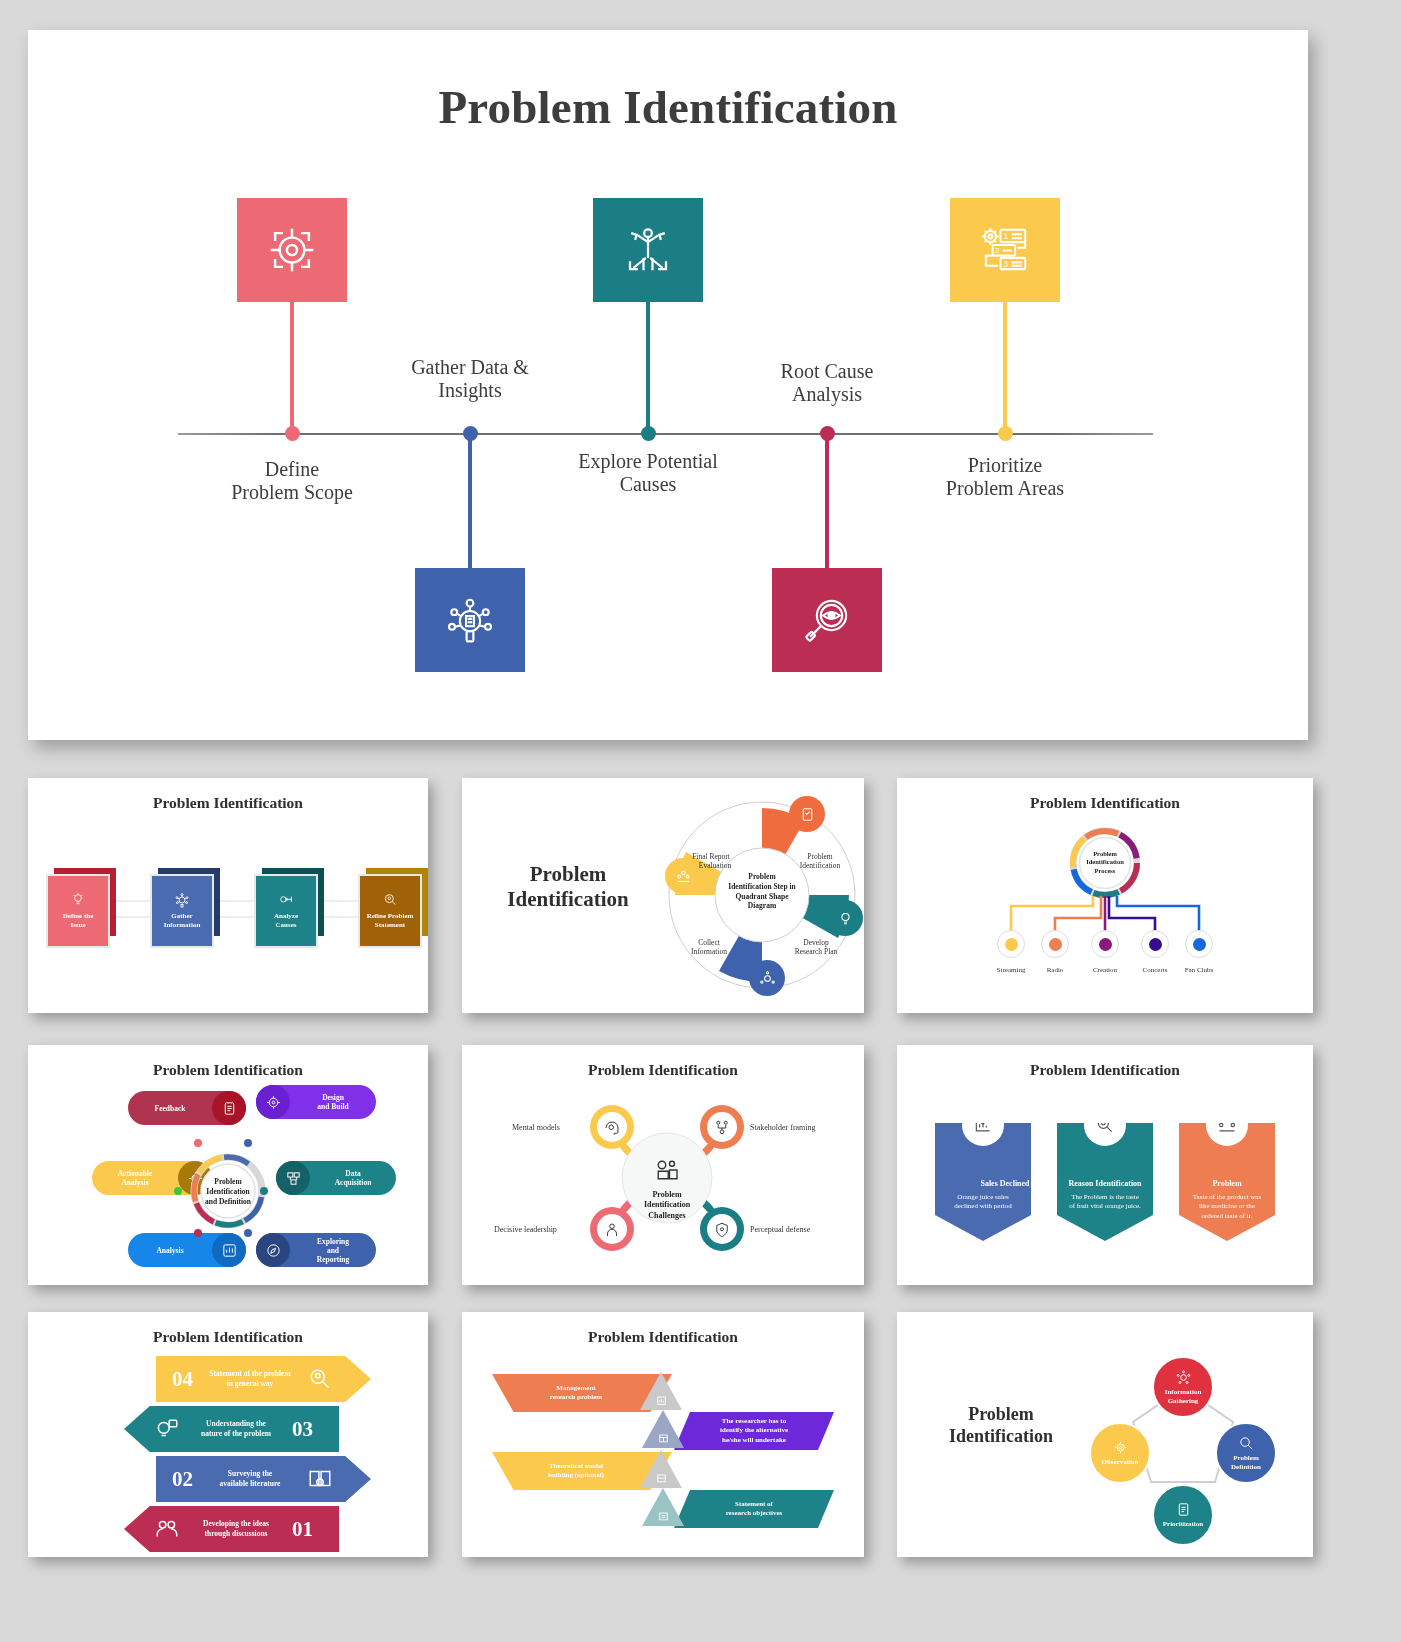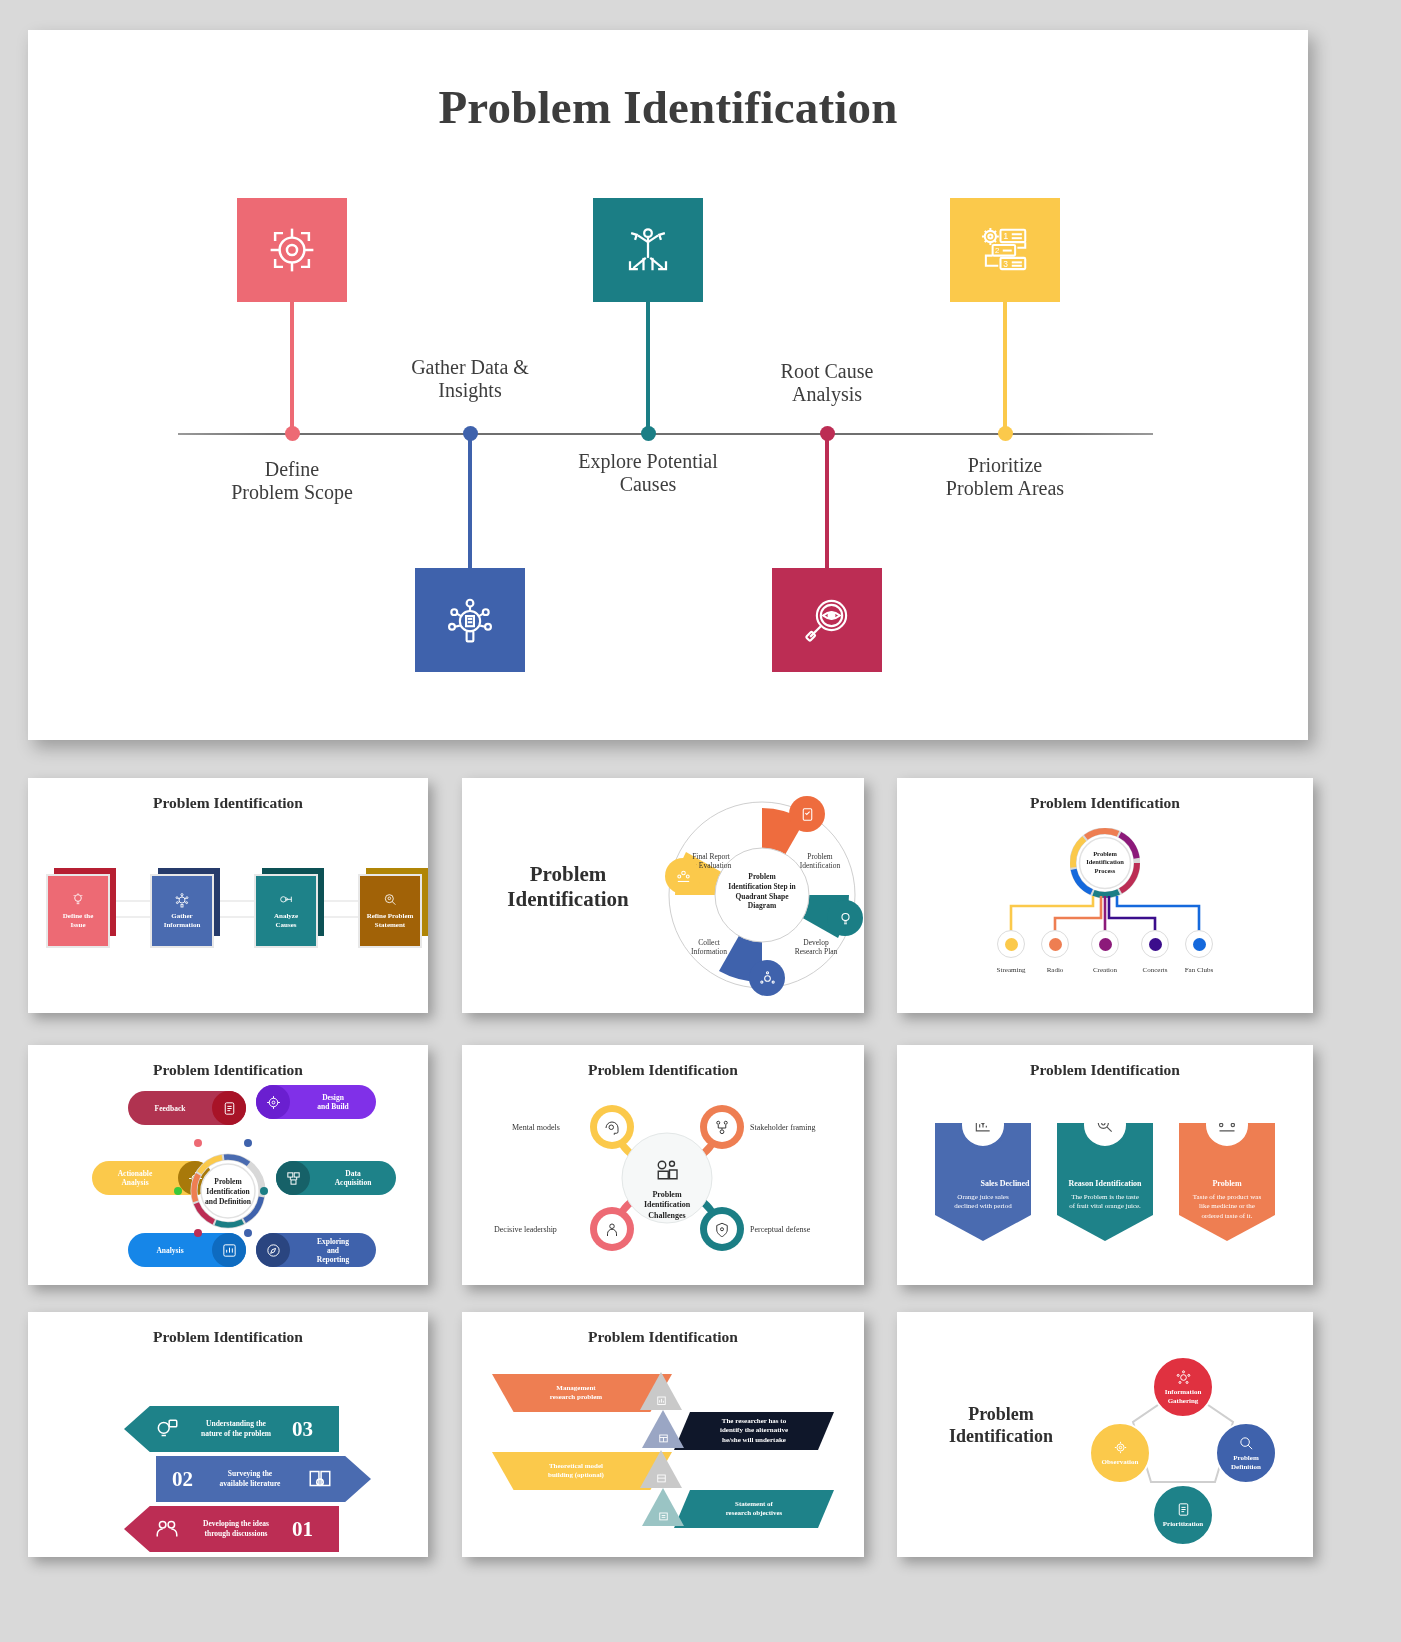--- a/index.html
+++ b/index.html
@@ -674,20 +674,30 @@
         </div>
       <b style="color:#fff;">Problem</b>
       <span style="white-space:pre-line; color:#fff;">Taste of the product was
 like medicine or the
 ordered taste of it.</span>
     </div>
   </div>
 
   <div class="thumb" style="left:28px; top:552px; width:400px; height:245px;">
     <div class="thumb-title">Problem Identification</div>
+    <div class="chev" style="left:128px; top:44px; width:215px; background:#FBC94B; clip-path:polygon(0 0, 88% 0, 100% 50%, 88% 100%, 0 100%, 0 100%); padding-left:16px; gap:12px;">
+      <span class="num">04</span>
+      <span class="tx" style="white-space:pre-line; width:90px;">Statement of the problem
+in general way</span>
+      <svg viewBox="0 0 24 24" fill="none" stroke="#fff" stroke-width="1.4">
+          <circle cx="10" cy="10" r="6"></circle>
+          <path d="M14.5 14.5L20 20"></path>
+          <circle cx="10" cy="9" r="2"></circle>
+        </svg>
+    </div>
     <div class="chev" style="left:96px; top:94px; width:215px; background:#1E8289; clip-path:polygon(12% 0, 100% 0, 100% 100%, 12% 100%, 0 50%); padding-left:30px; gap:10px;">
       <svg viewBox="0 0 24 24" fill="none" stroke="#fff" stroke-width="1.4">
           <circle cx="9" cy="11" r="5"></circle>
           <path d="M7 18h4"></path>
           <rect x="14" y="4" width="7" height="6" rx="1"></rect>
         </svg>
       <span class="tx" style="white-space:pre-line; width:92px;">Understanding the
 nature of the problem</span>
       <span class="num">03</span>
     </div>
@@ -717,21 +727,21 @@
     <div class="tri-bar" style="left:30px; top:62px; width:180px; background:#EE7E52; clip-path:polygon(0 0, 100% 0, 88% 100%, 12% 100%);">
       <span style="white-space:pre-line;">Management
 research problem</span>
     </div>
     <div class="tri-badge" style="left:178px; top:60px; background:#C9C9C9;">
       <svg viewBox="0 0 24 24" fill="none" stroke="#fff" stroke-width="1.4">
           <rect x="6" y="8" width="12" height="12"></rect>
           <path d="M9 17v-4M12 17v-6M15 17v-3"></path>
         </svg>
     </div>
-    <div class="tri-bar" style="left:212px; top:100px; width:160px; background:#0f172a; clip-path:polygon(10% 0, 100% 0, 90% 100%, 0 100%); padding:4px 18px;">
+    <div class="tri-bar" style="left:212px; top:100px; width:160px; background:#6d28d9; clip-path:polygon(10% 0, 100% 0, 90% 100%, 0 100%); padding:4px 18px;">
       <span style="white-space:pre-line;">The researcher has to
 identify the alternative
 he/she will undertake</span>
     </div>
     <div class="tri-badge" style="left:180px; top:98px; background:#9AA6C4;">
       <svg viewBox="0 0 24 24" fill="none" stroke="#fff" stroke-width="1.4">
           <rect x="6" y="8" width="12" height="11"></rect>
           <path d="M6 12h12M12 12v7"></path>
         </svg>
     </div>

